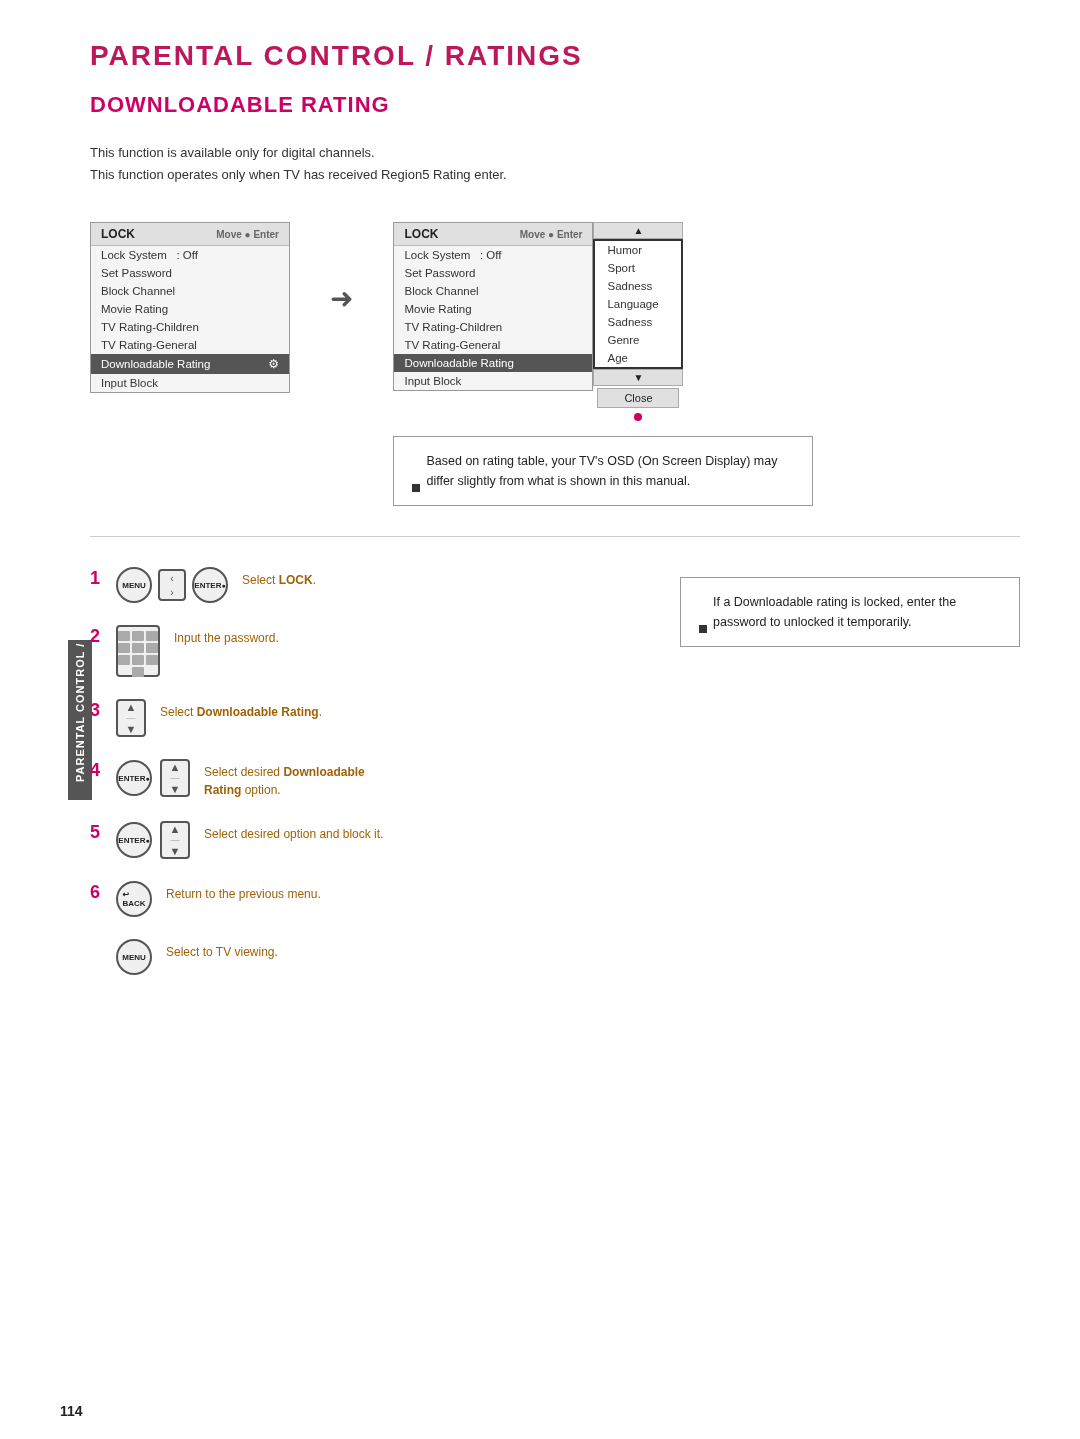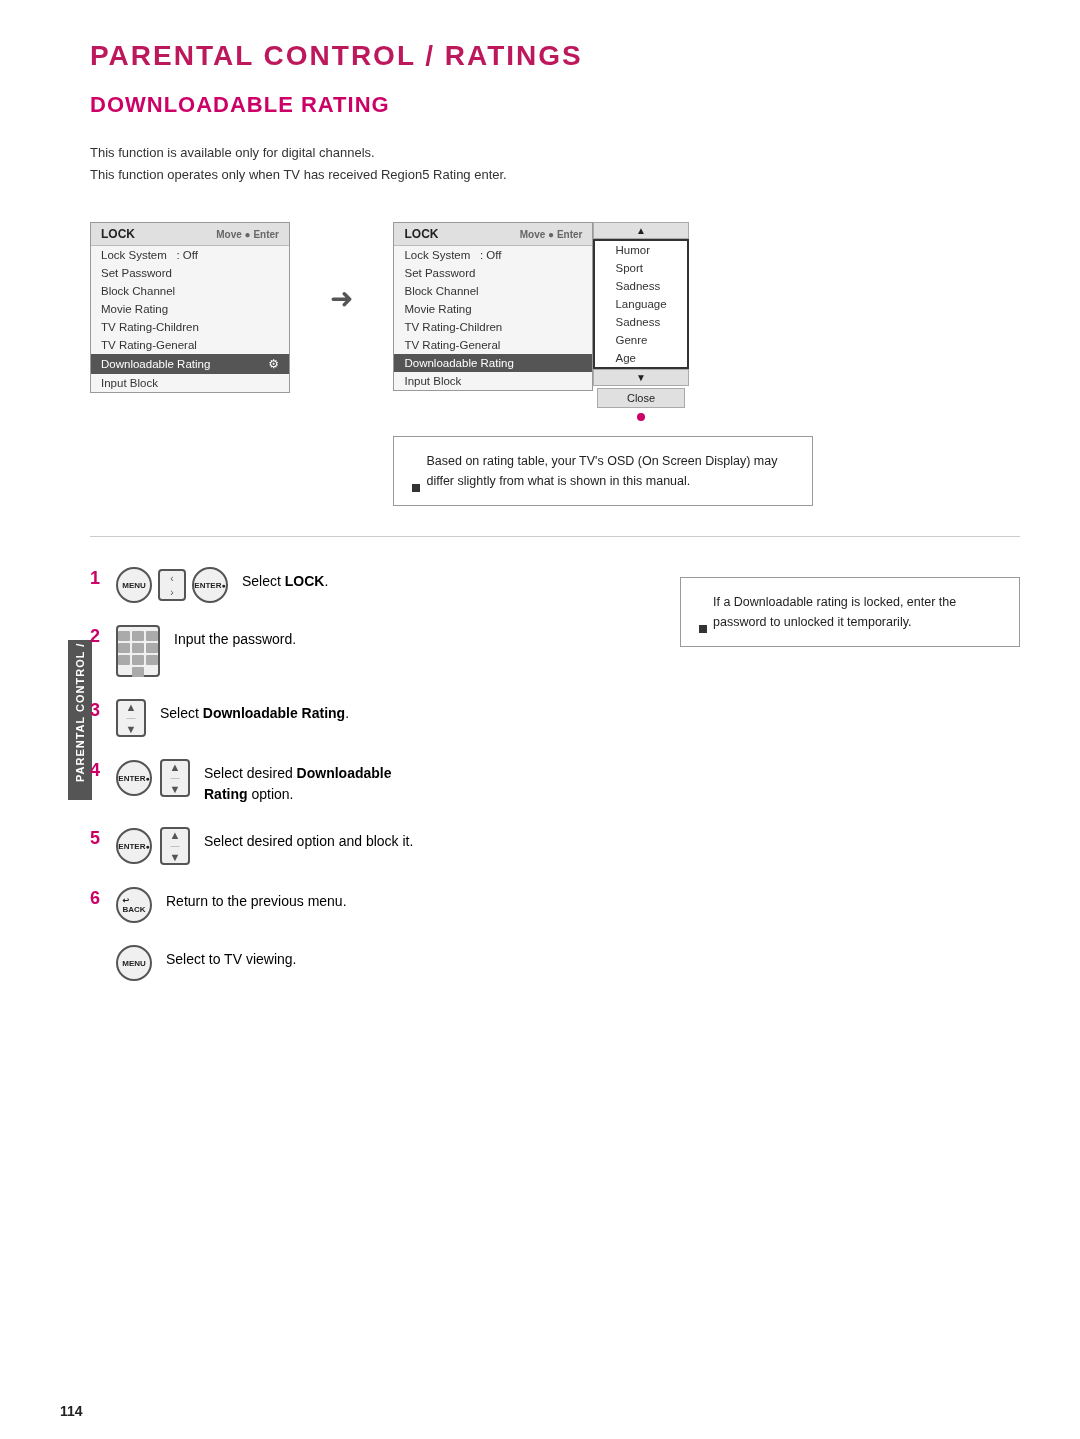--- a/index.html
+++ b/index.html
@@ -123,21 +123,21 @@
 
     .dropdown-list {
       border: 2px solid #333;
       background: #fff;
       min-width: 90px;
       font-size: 11.5px;
       margin-left: 0;
     }
 
     .dropdown-list-item {
-      padding: 3px 20px;
+      padding: 3px 12px;
       color: #333;
     }
 
     .dropdown-arrow-up, .dropdown-arrow-down {
       text-align: center;
       background: #e0e0e0;
       font-size: 10px;
       padding: 2px;
       border: 1px solid #aaa;
     }
@@ -227,22 +227,22 @@
     }
 
     .step-icon {
       margin-right: 14px;
       display: flex;
       align-items: center;
       gap: 4px;
     }
 
     .step-text {
-      font-size: 14px;
-      color: #000000;
+      font-size: 12px;
+      color: #a16207;
       line-height: 1.5;
       padding-top: 4px;
     }
 
     .step-text strong {
       font-weight: bold;
     }
 
     .btn-circle {
       width: 36px;

